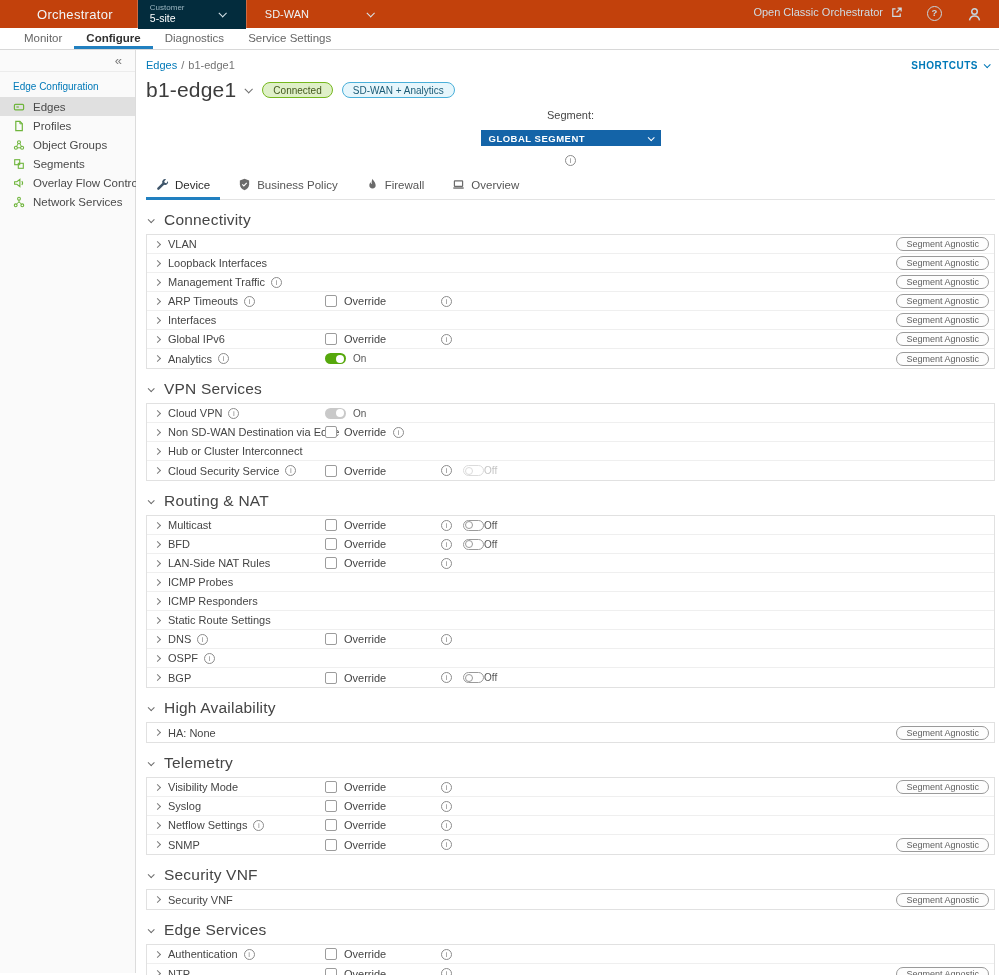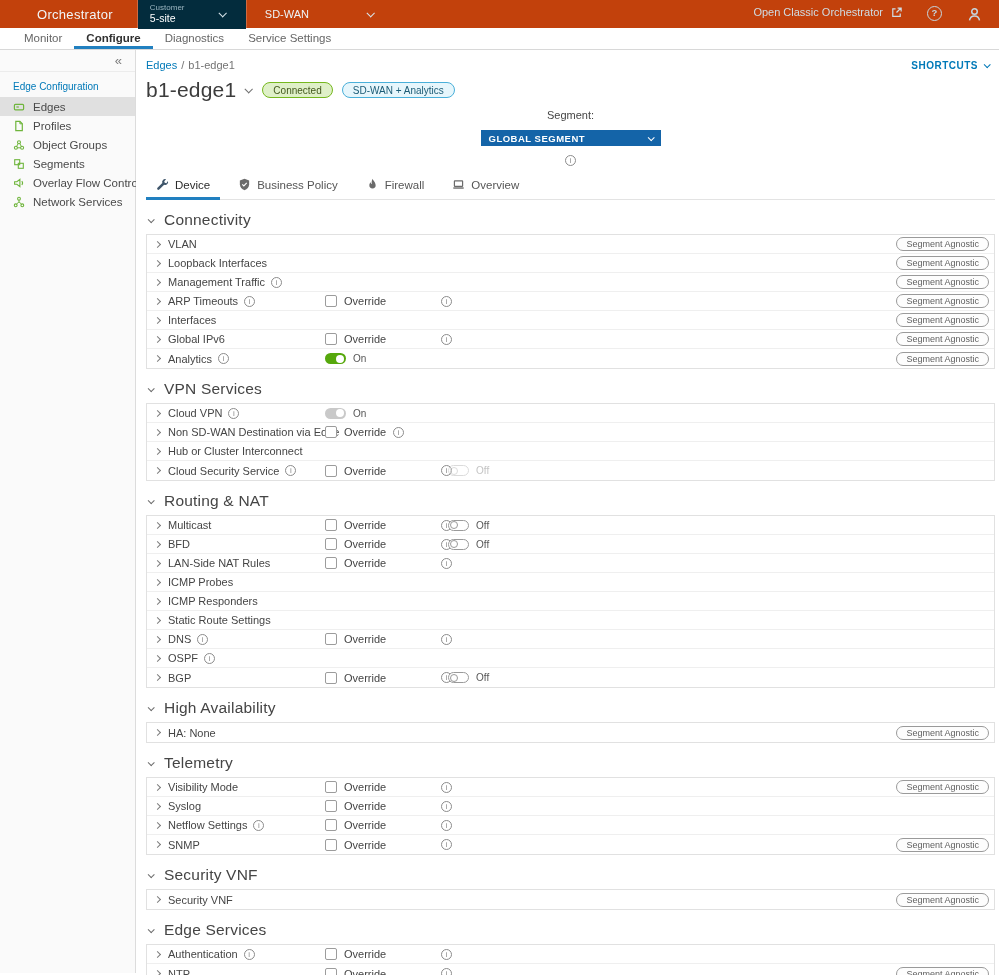--- a/index.html
+++ b/index.html
@@ -90,21 +90,21 @@
   .section-body { border:1px solid #e1e1e1; background:#fff; }
   .row { position:relative; height:19px; display:flex; align-items:center; padding-left:8px; border-bottom:1px solid #efefef; cursor:pointer; }
   .row:last-child { border-bottom:none; }
   .row .chev { color:#7c7c7c; flex:none; }
   .row-label { font-size:11px; color:#454545; margin-left:8px; white-space:nowrap; }
   .row-label + .info, .label-info { margin-left:6px; }
   .col-override { position:absolute; left:178px; display:flex; align-items:center; gap:7px; }
   .checkbox { width:12px; height:12px; border:1px solid #9c9c9c; border-radius:2px; background:#fff; flex:none; cursor:pointer; }
   .override-text { font-size:11px; color:#454545; }
   .col-info2 { position:absolute; left:294px; display:flex; align-items:center; }
-  .col-toggle { position:absolute; left:301px; display:flex; align-items:flex-end; gap:7px; }
+  .col-toggle { position:absolute; left:316px; display:flex; align-items:flex-end; }
   .toggle { width:21px; height:11px; border-radius:6px; position:relative; flex:none; cursor:pointer; }
   .toggle .knob { position:absolute; width:8px; height:8px; border-radius:50%; background:#fff; top:1.5px; }
   .toggle.on-green { background:#56a80c; } .toggle.on-green .knob { right:2px; }
   .toggle.on-gray { background:#c9c9c9; } .toggle.on-gray .knob { right:2px; }
   .toggle.off, .toggle.off-disabled { background:#fff; border:1px solid #9a9a9a; }
   .toggle.off .knob, .toggle.off-disabled .knob { left:1px; top:.5px; border:1px solid #9a9a9a; }
   .toggle.off-disabled { opacity:.35; }
   .toggle-text { font-size:10px; color:#565656; }
   .toggle-text.disabled { color:#c4c4c4; }
   .badge { position:absolute; right:5px; top:50%; transform:translateY(-50%); border:1px solid #9a9a9a; border-radius:9px;

